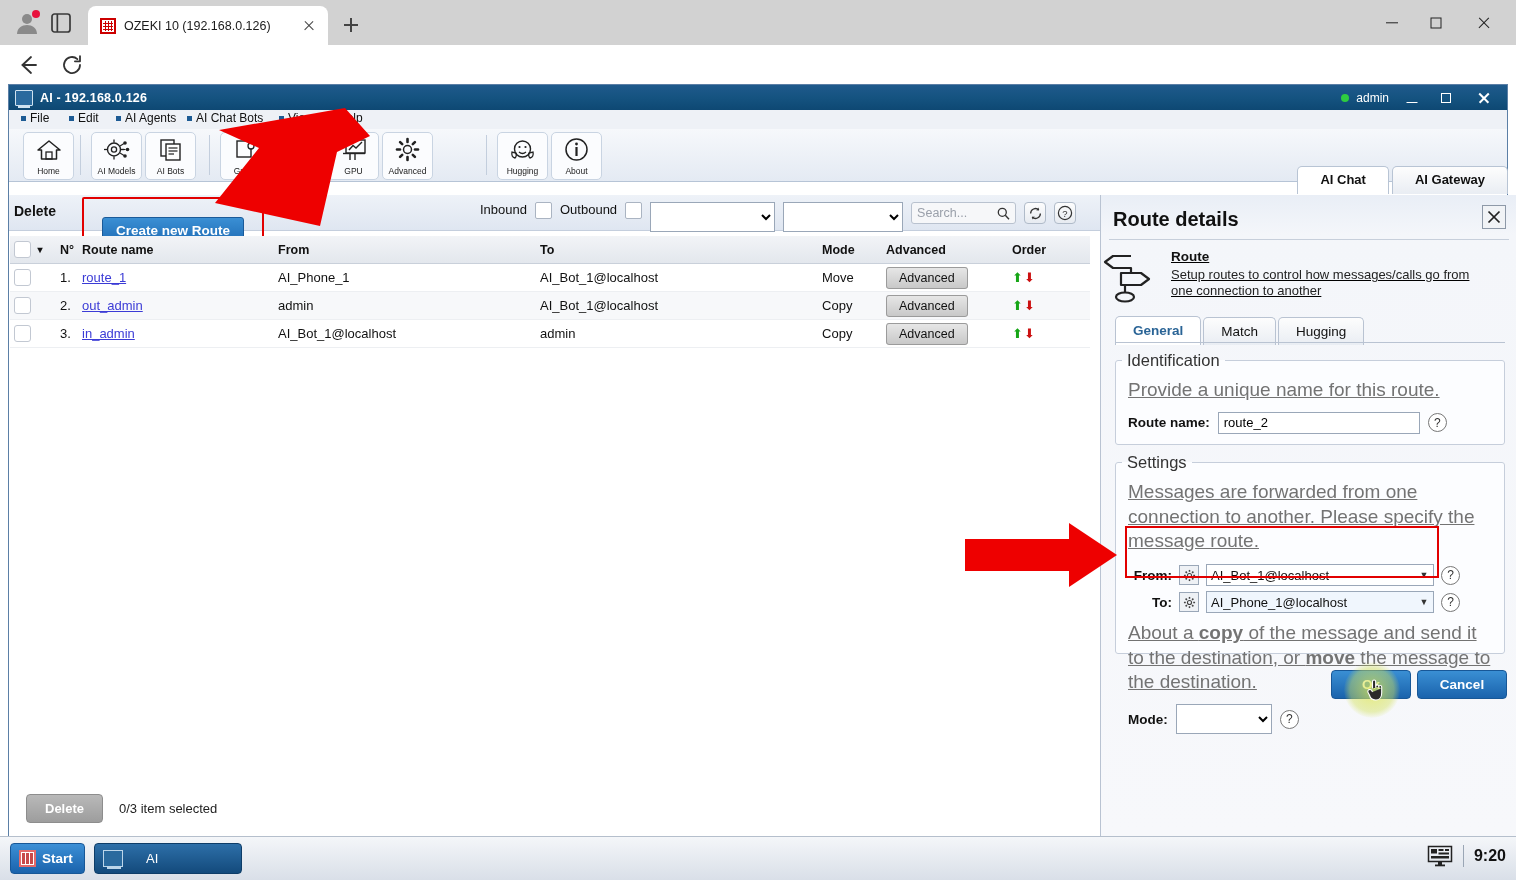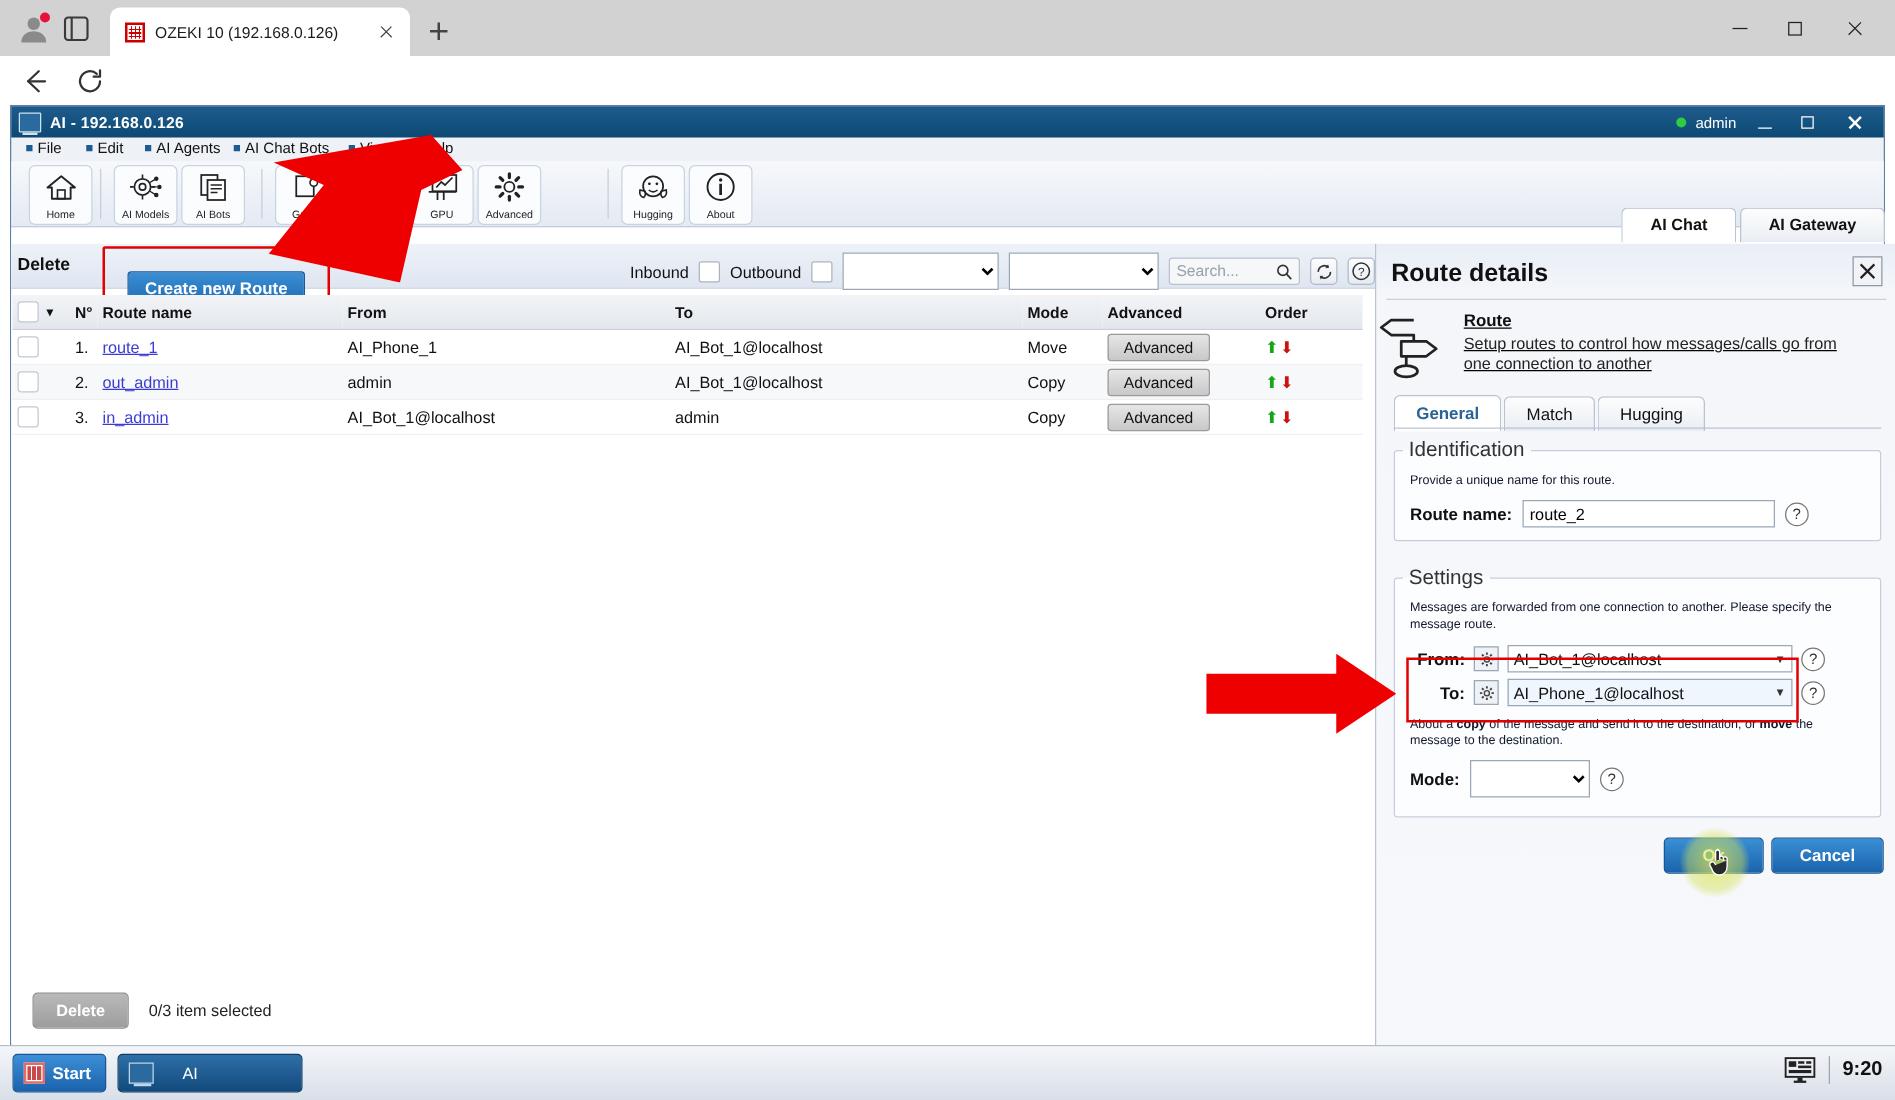--- a/index.html
+++ b/index.html
@@ -145,21 +145,21 @@
   .content { position:absolute; left:0; top:97px; width:1498px; height:654px; background:#fff; }
 
   .routing-bar { position:absolute; left:0; top:96px; width:1090px; height:36px;
     background:linear-gradient(to bottom,#eef2f8,#dfe6f1); border-bottom:1px solid #c4cedd;}
   .routing-label { position:absolute; left:14px; top:203px; font-size:14px; font-weight:bold; color:#111; }
   .create-route-wrap { position:absolute; left:82px; top:197px; border:2px solid #e20000; padding:18px; border-radius:2px; }
   .create-route-btn {
     background:linear-gradient(to bottom,#3a8fd4,#1f6cb5); border:1px solid #1a5a99; border-radius:3px;
     color:#fff; font-size:13.5px; font-weight:bold; padding:5px 13px; white-space:nowrap;
   }
-  .filter-area { position:absolute; left:480px; top:202px; display:flex; align-items:center; gap:8px; font-size:13px; color:#111;margin-left:24px; }
+  .filter-area { position:absolute; left:480px; top:202px; display:flex; gap:8px; font-size:13px; color:#111; }
   .cb { width:17px; height:17px; border:1px solid #aab4c2; background:#fff; border-radius:2px; }
   .sel {
     height:22px; font-size:12.5px; padding:14px 4px; border:1px solid #9aa7b8; background:#fff;
     font-family:"Liberation Sans",sans-serif;
   }
   .searchbox { width:105px; height:22px; border:1px solid #b9c2cf; background:#f6f7f9; border-radius:3px;
     display:flex; align-items:center; padding:0 5px; font-size:12.5px; color:#9aa0aa; }
   .icon-round { width:22px; height:22px; border:1px solid #b0bbc9; border-radius:4px;
     background:linear-gradient(to bottom,#fdfdfd,#e7ebf1); display:flex; align-items:center; justify-content:center;
     font-size:13px; color:#333; }
@@ -199,21 +199,21 @@
 
   .tabs { position:absolute; left:14px; top:121px; display:flex; align-items:flex-end; }
   .tabx { font-size:13.5px; padding:6px 17px; border:1px solid #b9c3d2; border-bottom:none;
     background:linear-gradient(to bottom,#fdfdfd,#e9edf3); border-radius:5px 5px 0 0; color:#111; margin-right:2px;}
   .tabx.active { background:#fff; color:#2a6496; font-weight:bold; padding-bottom:7px; }
   .tabs-underline { position:absolute; left:14px; top:147px; width:390px; height:1px; background:#b9c3d2; }
 
   fieldset.fs { position:absolute; border:1px solid #c6cedb; border-radius:3px; background:#fcfdff; margin:0; padding:0; }
   fieldset.fs legend { font-size:16.5px; color:#333; padding:0 5px; margin-left:6px; }
   .fs-body { padding:8px 12px 10px; }
-  .hint { font-size:10px; color:#0f172a; line-height:1.3; }
+  .hint { font-size:19px; color:#737373; line-height:1.3;text-decoration:underline; }
   .lbl { font-size:13.5px; font-weight:bold; color:#111; }
   .txtinput { height:22px; border:1px solid #9aa7b8; background:#fff; font-size:13px; padding:1px 5px;
     font-family:"Liberation Sans",sans-serif; }
   .helpq { width:19px; height:19px; border:1px solid #777; border-radius:50%;
     display:inline-flex; align-items:center; justify-content:center; font-size:12px; color:#333; background:#fff; flex:none;}
   .gearbox { width:20px; height:20px; border:1px solid #9aa7b8; background:#eef1f5;
     display:flex; align-items:center; justify-content:center; flex:none; }
   .combo { display:flex; align-items:center; border:1px solid #9aa7b8; background:#fff; height:22px; }
   .combo .val { flex:1; font-size:13px; padding:0 4px; color:#111; white-space:nowrap; overflow:hidden;}
   .combo .arr { width:18px; text-align:center; font-size:9px; color:#333; }

